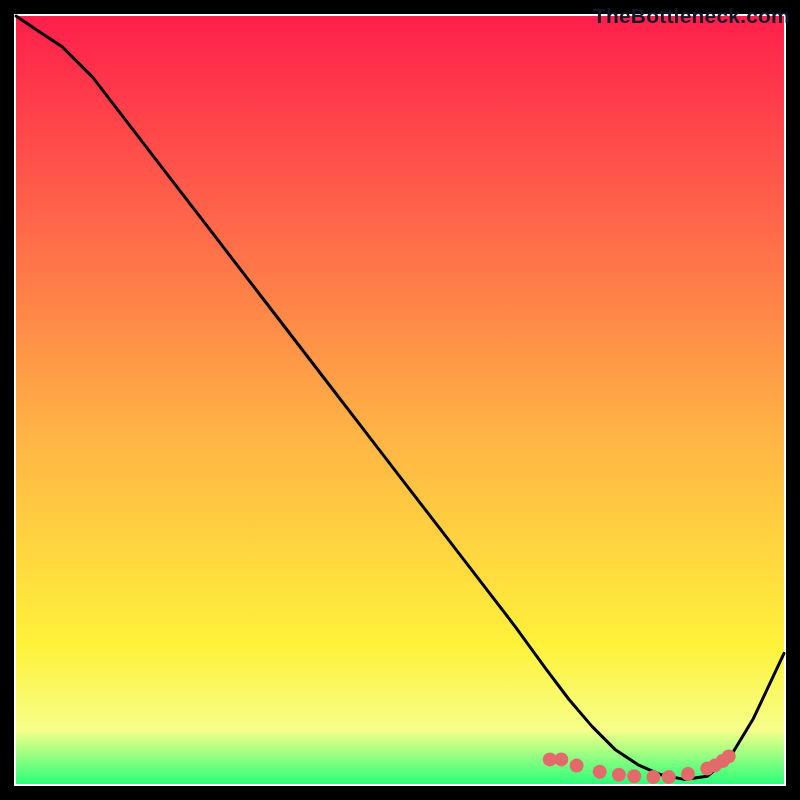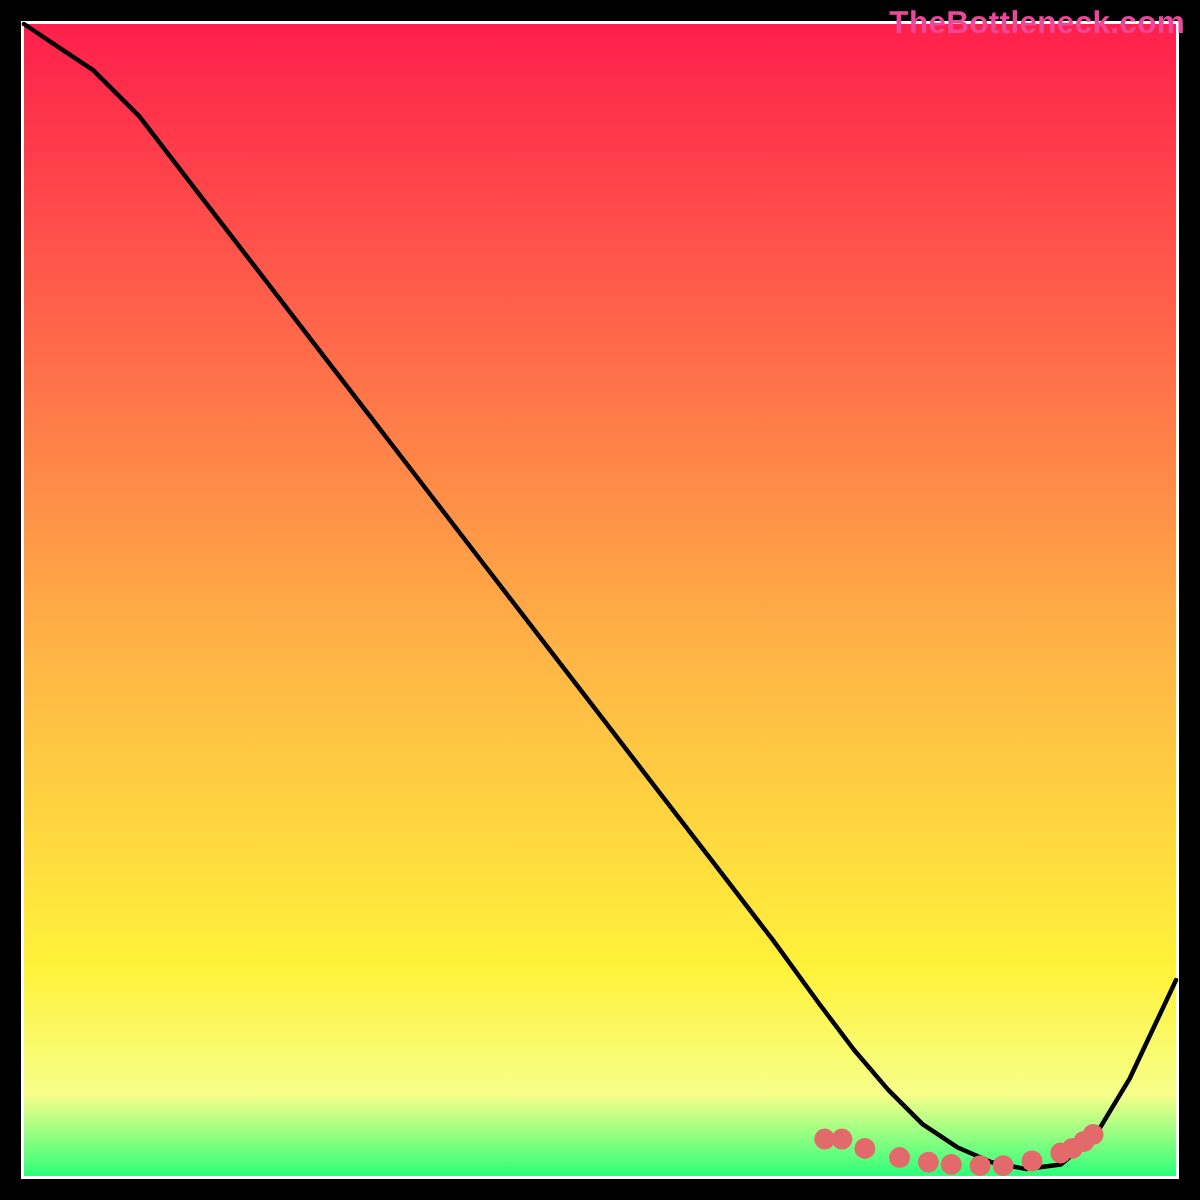--- a/index.html
+++ b/index.html
@@ -18,21 +18,21 @@
   }
   svg {
     display: block;
   }
   .watermark {
     position: absolute;
     top: 4px;
     right: 10px;
     font-size: 21px;
     font-weight: 600;
-    color: #ec4899;
+    color: #0f172a;
     letter-spacing: 0.2px;
     user-select: none;
   }
 </style>
 </head>
 <body>
 
 <div class="canvas-wrap">
   <svg id="chart-svg" width="800" height="800" viewBox="0 0 800 800">
     <defs>

